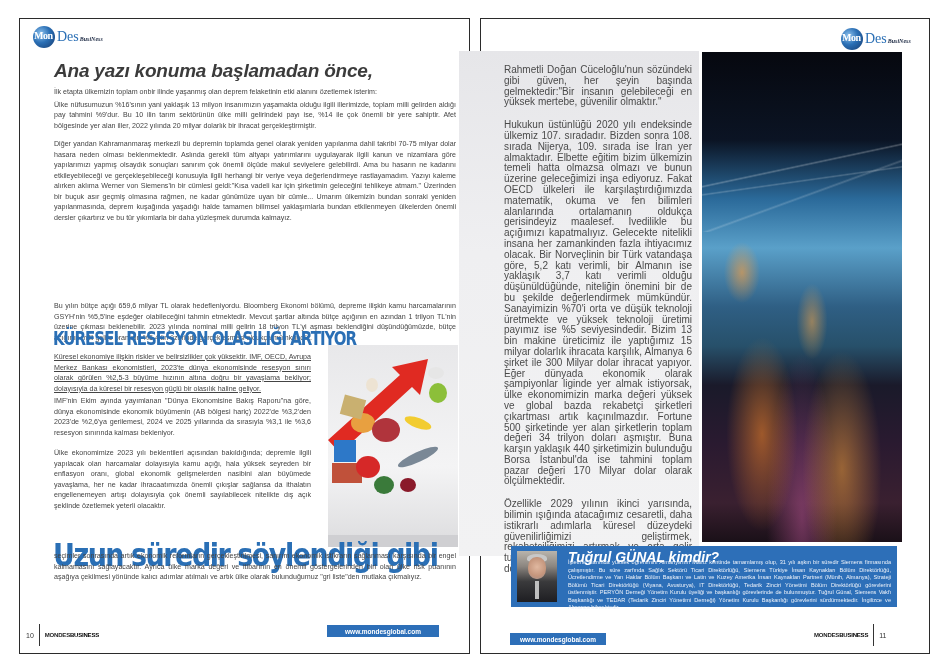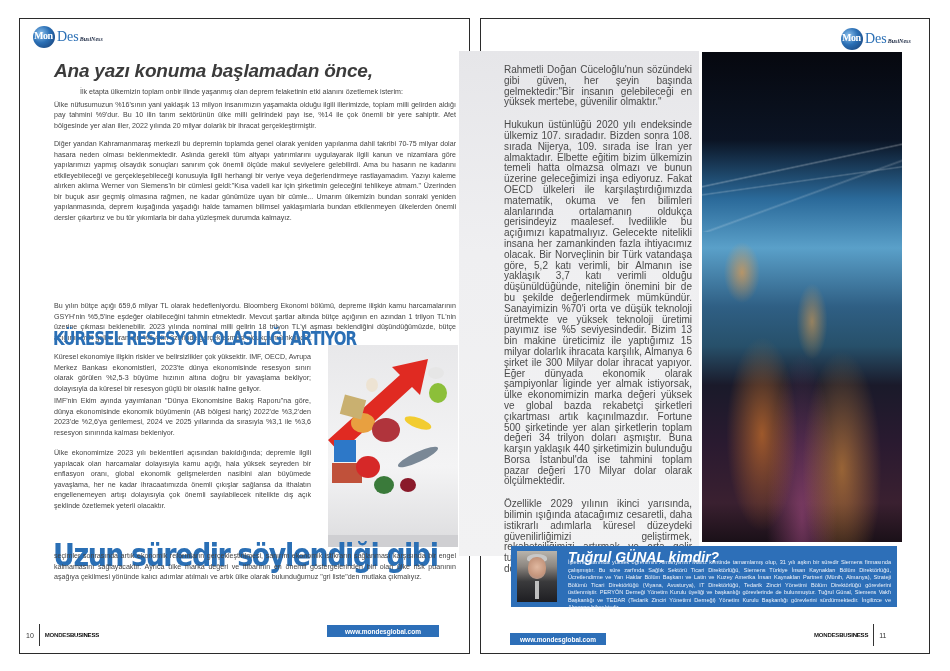--- a/index.html
+++ b/index.html
@@ -126,36 +126,36 @@
     <div class="logo-globe">
       <span class="logo-mon">Mon</span>
     </div>
     <span class="logo-des">Des</span>
     <span class="logo-biz">BusiNess</span>
   </div>
 
   <div class="headline-1">Ana yazı konuma başlamadan önce,</div>
 
   <div class="lp-block body-text" style="top:68px;">
-    <p class="para" style="margin-bottom:2px;margin-left:26px;">İlk etapta ülkemizin toplam onbir ilinde yaşanmış olan deprem felaketinin etki alanını özetlemek isterim:</p>
+    <p class="para" style="margin-bottom:2px;">İlk etapta ülkemizin toplam onbir ilinde yaşanmış olan deprem felaketinin etki alanını özetlemek isterim:</p>
     <p class="para">Ülke nüfusumuzun %16'sının yani yaklaşık 13 milyon insanımızın yaşamakta olduğu ilgili illerimizde, toplam milli gelirden aldığı pay tahmini %9'dur. Bu 10 ilin tarım sektörünün ülke milli gelirindeki payı ise, %14 ile çok önemli bir yere sahiptir. Afet bölgesinde yer alan iller, 2022 yılında 20 milyar dolarlık bir ihracat gerçekleştirmiştir.</p>
   </div>
 
   <div class="lp-block body-text" style="top:120px;">
     <p>Diğer yandan Kahramanmaraş merkezli bu depremin toplamda genel olarak yeniden yapılanma dahil takribi 70-75 milyar dolar hasara neden olması beklenmektedir. Aslında gerekli tüm altyapı yatırımlarını uygulayarak ilgili kanun ve nizamlara göre yapılarımızı yapmış olsaydık sonuçları sanırım çok önemli ölçüde makul seviyelere gelebilirdi. Ama bu hasarın ne kadarını etkileyebileceği ve gerçekleşebileceği konusuyla ilgili herhangi bir veriye veya değerlendirmeye rastlayamadım. Yazıyı kaleme alırken aklıma Werner von Siemens'in bir cümlesi geldi:"Kısa vadeli kar için şirketimin geleceğini tehlikeye atmam." Üzerinden bir buçuk asır geçmiş olmasına rağmen, ne kadar günümüze uyan bir cümle... Umarım ülkemizin bundan sonraki yeniden yapılanmasında, deprem kuşağında yaşadığı halde tamamen bilimsel yaklaşımlarla bundan etkilenmeyen ülkelerden önemli dersler çıkartırız ve bu tür yıkımlarla bir daha yüzleşmek durumda kalmayız.</p>
   </div>
 
   <div class="lp-block body-text" style="top:250px;margin-top:32px;">
     <p>Bu yılın bütçe açığı 659,6 milyar TL olarak hedefleniyordu. Bloomberg Ekonomi bölümü, depreme ilişkin kamu harcamalarının GSYH'nin %5,5'ine eşdeğer olabileceğini tahmin etmektedir. Mevcut şartlar altında bütçe açığının en azından 1 trilyon TL'nin üzerine çıkması beklenebilir. 2023 yılında nominal milli gelirin 18 trilyon TL'yi aşması beklendiğini düşündüğümüzde, bütçe açığının milli gelire oranının %5,4'ün üzerinde gerçekleşmesi oldukça mümkündür.</p>
   </div>
 
   <div class="section-title" style="left:33px; top:308px; font-size:15px; transform:scaleY(1.25);">KÜRESEL RESESYON OLASILIĞI ARTIYOR</div>
 
   <div class="lp-block body-text" style="top:333px; width:257px;">
-    <p style="margin-bottom:2px;">Küresel ekonomiye ilişkin riskler ve belirsizlikler çok yüksektir. IMF, OECD, Avrupa Merkez Bankası ekonomistleri, 2023'te dünya ekonomisinde resesyon sınırı olarak görülen %2,5-3 büyüme hızının altına doğru bir yavaşlama bekliyor; dolayısıyla da küresel bir resesyon güçlü bir olasılık haline geliyor.</p>
+    <p style="margin-bottom:2px;text-decoration:underline;">Küresel ekonomiye ilişkin riskler ve belirsizlikler çok yüksektir. IMF, OECD, Avrupa Merkez Bankası ekonomistleri, 2023'te dünya ekonomisinde resesyon sınırı olarak görülen %2,5-3 büyüme hızının altına doğru bir yavaşlama bekliyor; dolayısıyla da küresel bir resesyon güçlü bir olasılık haline geliyor.</p>
     <p style="margin-bottom:10px;">IMF'nin Ekim ayında yayımlanan "Dünya Ekonomisine Bakış Raporu"na göre, dünya ekonomisinde ekonomik büyümenin (AB bölgesi hariç) 2022'de %3,2'den 2023'de %2,6'ya gerilemesi, 2024 ve 2025 yıllarında da sırasıyla %3,1 ile %3,6 resesyon sınırında kalması bekleniyor.</p>
     <p>Ülke ekonomimize 2023 yılı beklentileri açısından bakıldığında; depremle ilgili yapılacak olan harcamalar dolayısıyla kamu açığı, hala yüksek seyreden bir enflasyon oranı, global ekonomik gelişmelerden nasibini alan büyümede yavaşlama, her ne kadar ihracaatımızda önemli çıkışlar sağlansa da ithalatın engellenemeyen artışı dolayısıyla çok önemli sayılabilecek nitelikte dış açık şeklinde özetlemek yeterli olacaktır.</p>
   </div>
 
   <div class="food-img">
     <svg width="130" height="202" viewBox="0 0 130 202">
       <polygon points="0,95 72,30 64,22 100,14 92,50 84,42 12,108" fill="#e02a22"></polygon>
       <ellipse cx="35" cy="78" rx="12" ry="10" fill="#e8a040"></ellipse>
       <ellipse cx="58" cy="85" rx="14" ry="12" fill="#b0343c"></ellipse>
       <ellipse cx="90" cy="78" rx="14" ry="5" fill="#f2cc30" transform="rotate(20 90 78)"></ellipse>

